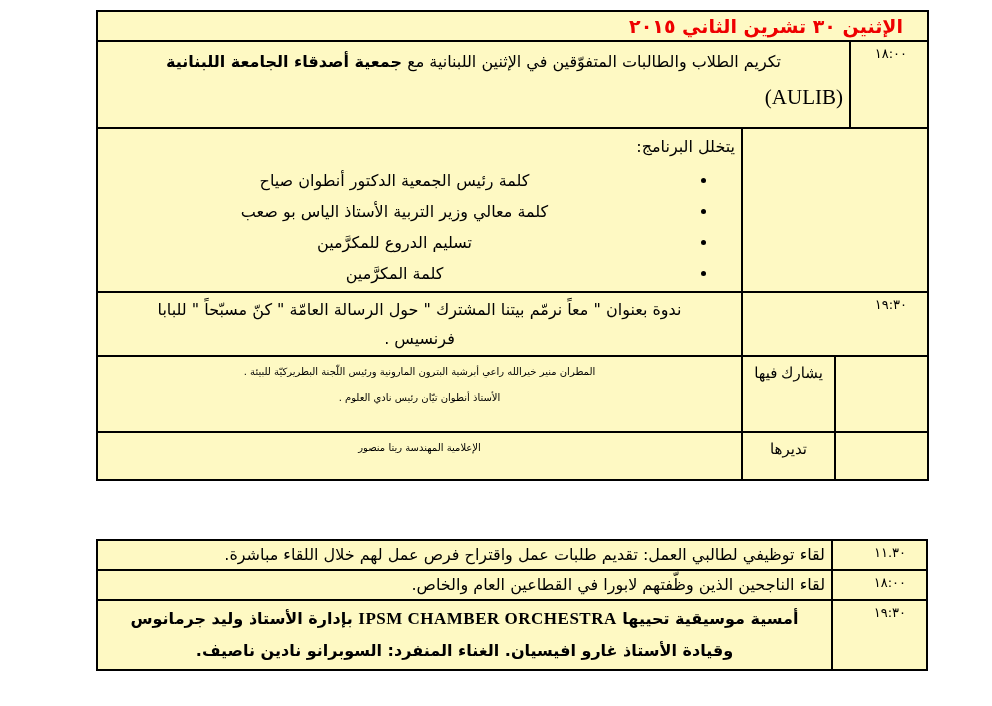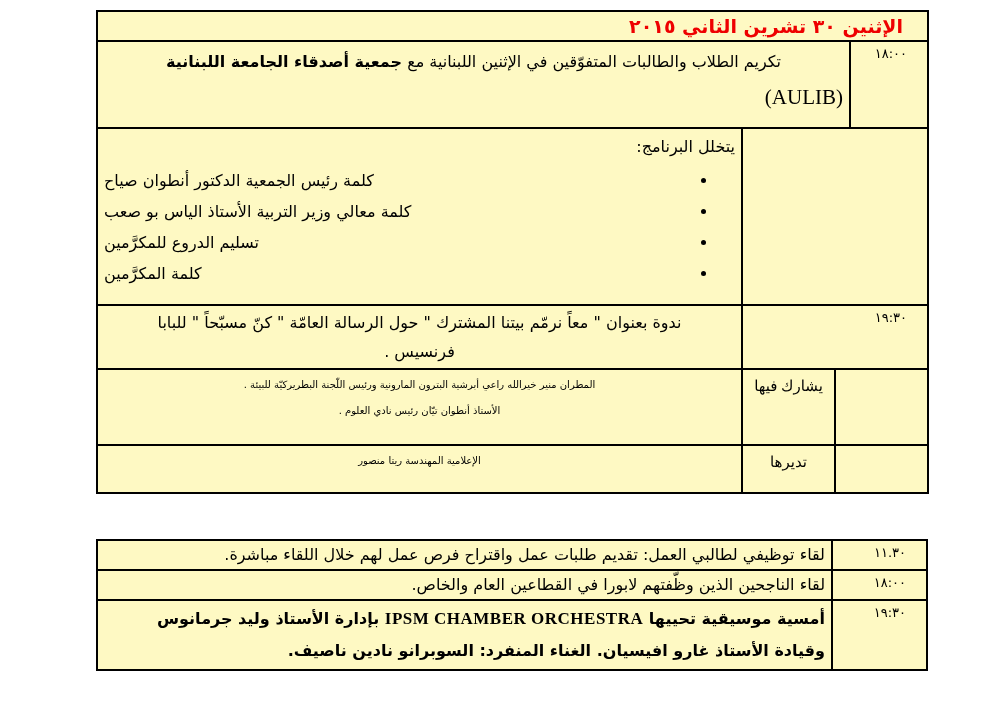--- a/index.html
+++ b/index.html
@@ -31,34 +31,34 @@
   td.content.center{text-align:center;}
   td.content.right{text-align:right;}
 
   .ln-honor{line-height:36px;}
   .aulib{
     font-family:"Liberation Serif",serif;font-size:21px;line-height:34px;
     text-align:right;direction:ltr;
   }
   .prog-heading{line-height:32px;text-align:right;}
   ul.prog-list{
-    margin:2px 0 13px 0;padding:0 46px 0 0;list-style:disc;text-align:left;
+    margin:2px 0 0 0;padding:0 46px 0 0;list-style:disc;text-align:center;
   }
   ul.prog-list li{line-height:31px;padding-right:4px;}
 
   .sem-line{line-height:29px;text-align:center;}
 
   td.label-cell{
     font-size:15px;text-align:center;padding:5px 8px;line-height:23px;font-family:Liberation Serif, serif;
   }
   .small-line{font-size:10px;line-height:26px;text-align:center;}
   .mod-line{font-size:10px;line-height:26px;text-align:center;}
 
   .t2 td.content{line-height:24px;padding:2px 6px;}
-  .concert{font-weight:bold;line-height:32px;text-align:right;font-size:16px;}
+  .concert{font-weight:bold;line-height:32px;text-align:center;font-size:16px;}
   .latin-orch{
     font-family:"Liberation Serif",serif;font-weight:bold;font-size:17px;
     letter-spacing:0.5px;
   }
 </style>
 </head>
 <body>
 
 <div class="page">
 

